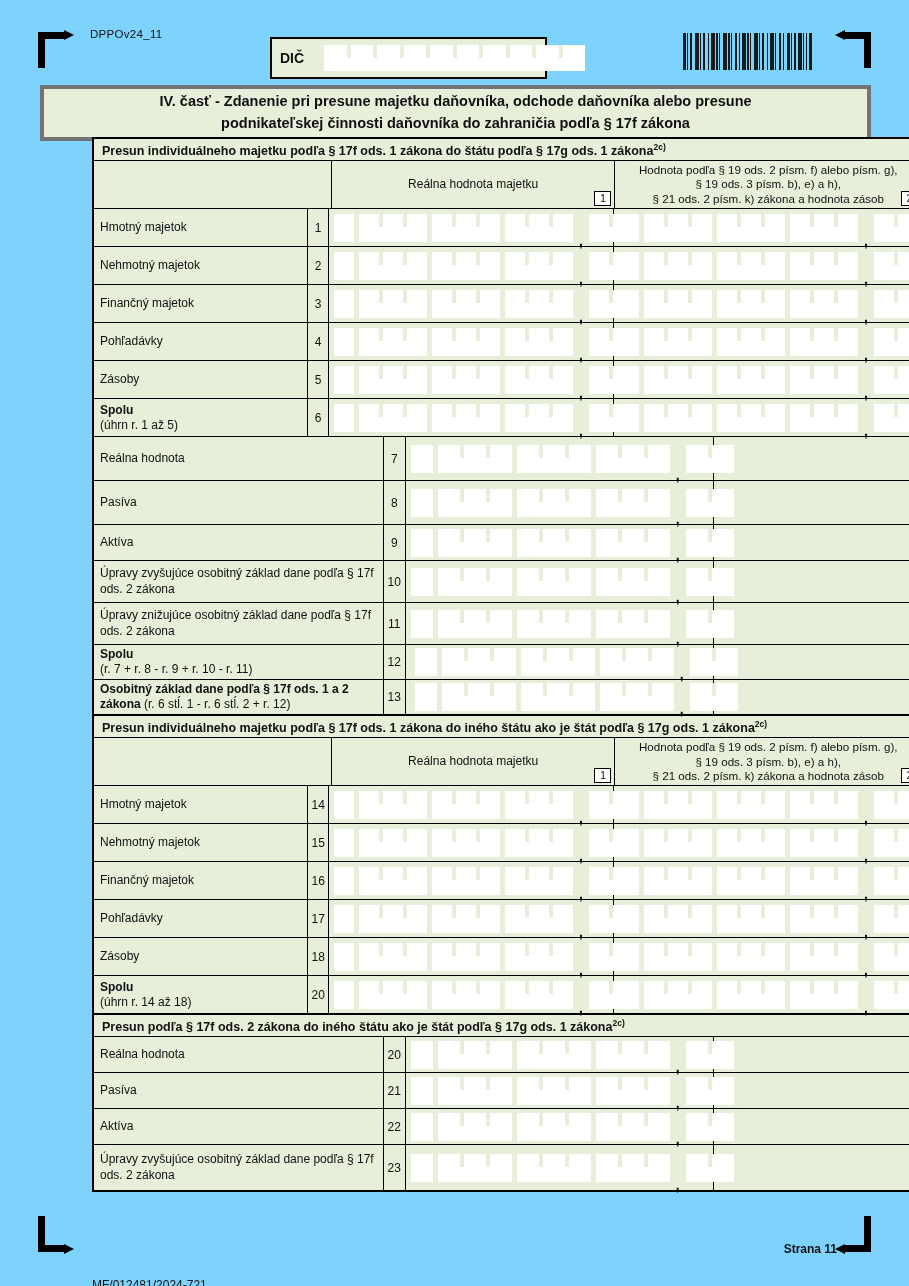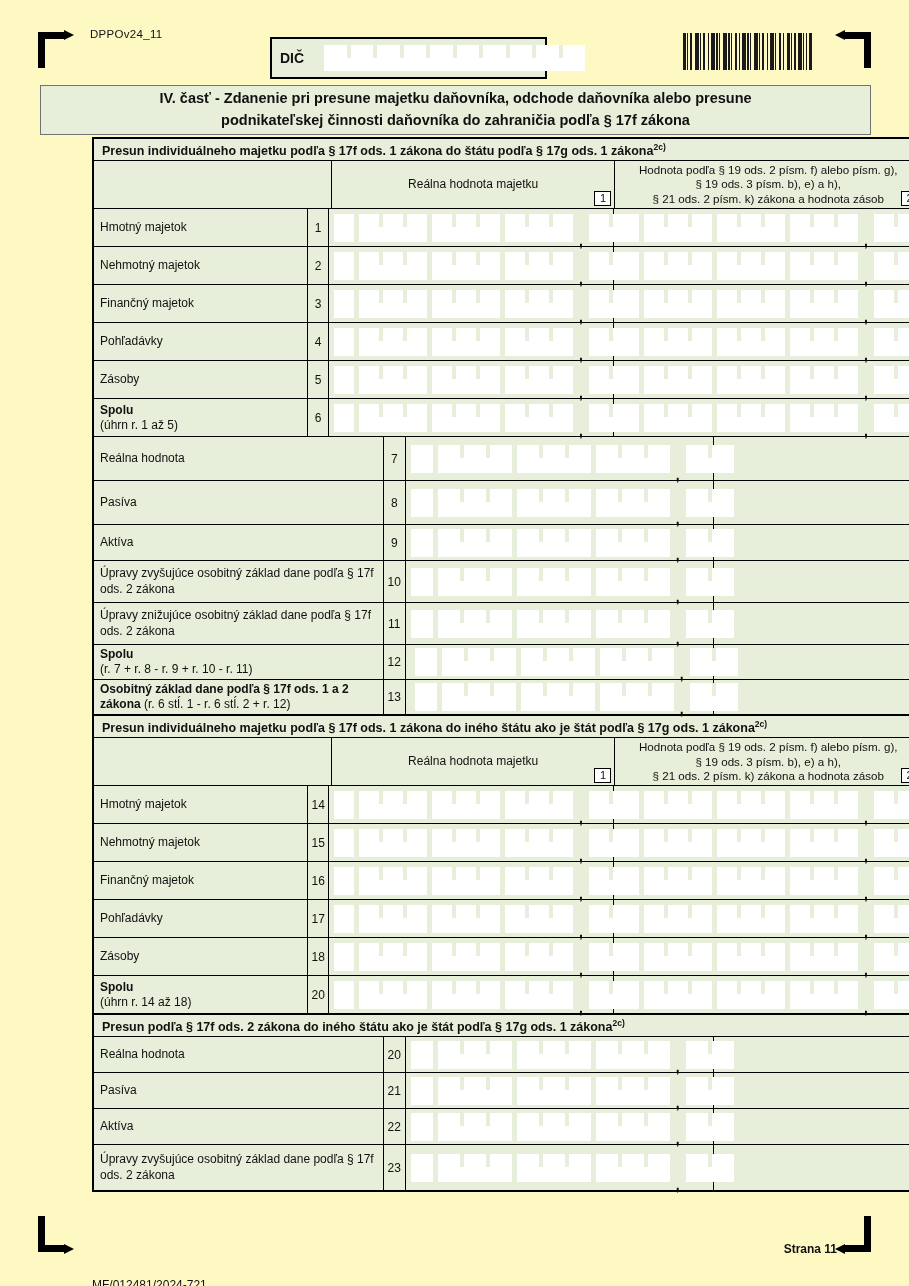--- a/index.html
+++ b/index.html
@@ -1,21 +1,21 @@
 <!DOCTYPE html>
 <html><head>
 <meta charset="utf-8">
 <style>
   :root{
     --green:#e7eed9;
     --ink:#111;
   }
   *{box-sizing:border-box;margin:0;padding:0;}
   body{background:#fff;font-family:"Liberation Sans",sans-serif;color:var(--ink);}
-  #page{position:relative;width:909px;height:1286px;background:#fef9c3;overflow:hidden;}
+  #page{position:relative;width:909px;height:1286px;background:#7dd3fc;overflow:hidden;}
 
   
   .corner{position:absolute;width:34px;height:36px;}
   .corner .arm-v{position:absolute;top:0;left:0;width:7px;height:36px;background:#000;}
   .corner .arm-h{position:absolute;top:0;left:0;width:27px;height:7px;background:#000;}
   .corner .arrow{position:absolute;top:-2px;left:26px;width:0;height:0;
     border-top:5.5px solid transparent;border-bottom:5.5px solid transparent;border-left:10px solid #000;}
   .corner.tr{transform:scaleX(-1);}
   .corner.bl{transform:scaleY(-1);}
   .corner.br{transform:scale(-1,-1);}
@@ -24,21 +24,21 @@
 
   
   .dic-box{position:absolute;left:270px;top:37px;width:277px;height:42px;background:var(--green);
     border:2.5px solid #000;display:flex;align-items:center;padding:0 8px;gap:20px;}
   .dic-box .dic-label{font-weight:bold;font-size:14px;}
 
   .barcode{position:absolute;left:683px;top:33px;width:130px;height:37px;}
 
   
   .title-box{position:absolute;left:40px;top:85px;width:831px;min-height:46px;background:var(--green);
-    border:1px solid #737373;text-align:center;font-weight:bold;font-size:14.5px;line-height:1.5;padding:2px 4px;}
+    border:4px solid #737373;text-align:center;font-weight:bold;font-size:14.5px;line-height:1.5;padding:2px 4px;}
 
   
   .formtable{position:absolute;left:56px;top:137px;width:831px;border:2px solid #000;background:var(--green);margin-left:36px;}
   .bar{border-top:2px solid #000;padding:3px 8px 2px 8px;font-weight:bold;font-size:12.5px;background:var(--green);}
   .bar.first{border-top:none;}
   sup.ref{font-size:8.5px;vertical-align:super;font-weight:bold;}
 
   .row{display:flex;border-top:1px solid #000;align-items:stretch;}
   .cell{border-right:1px solid #000;position:relative;}
   .cell:last-child{border-right:none;}

